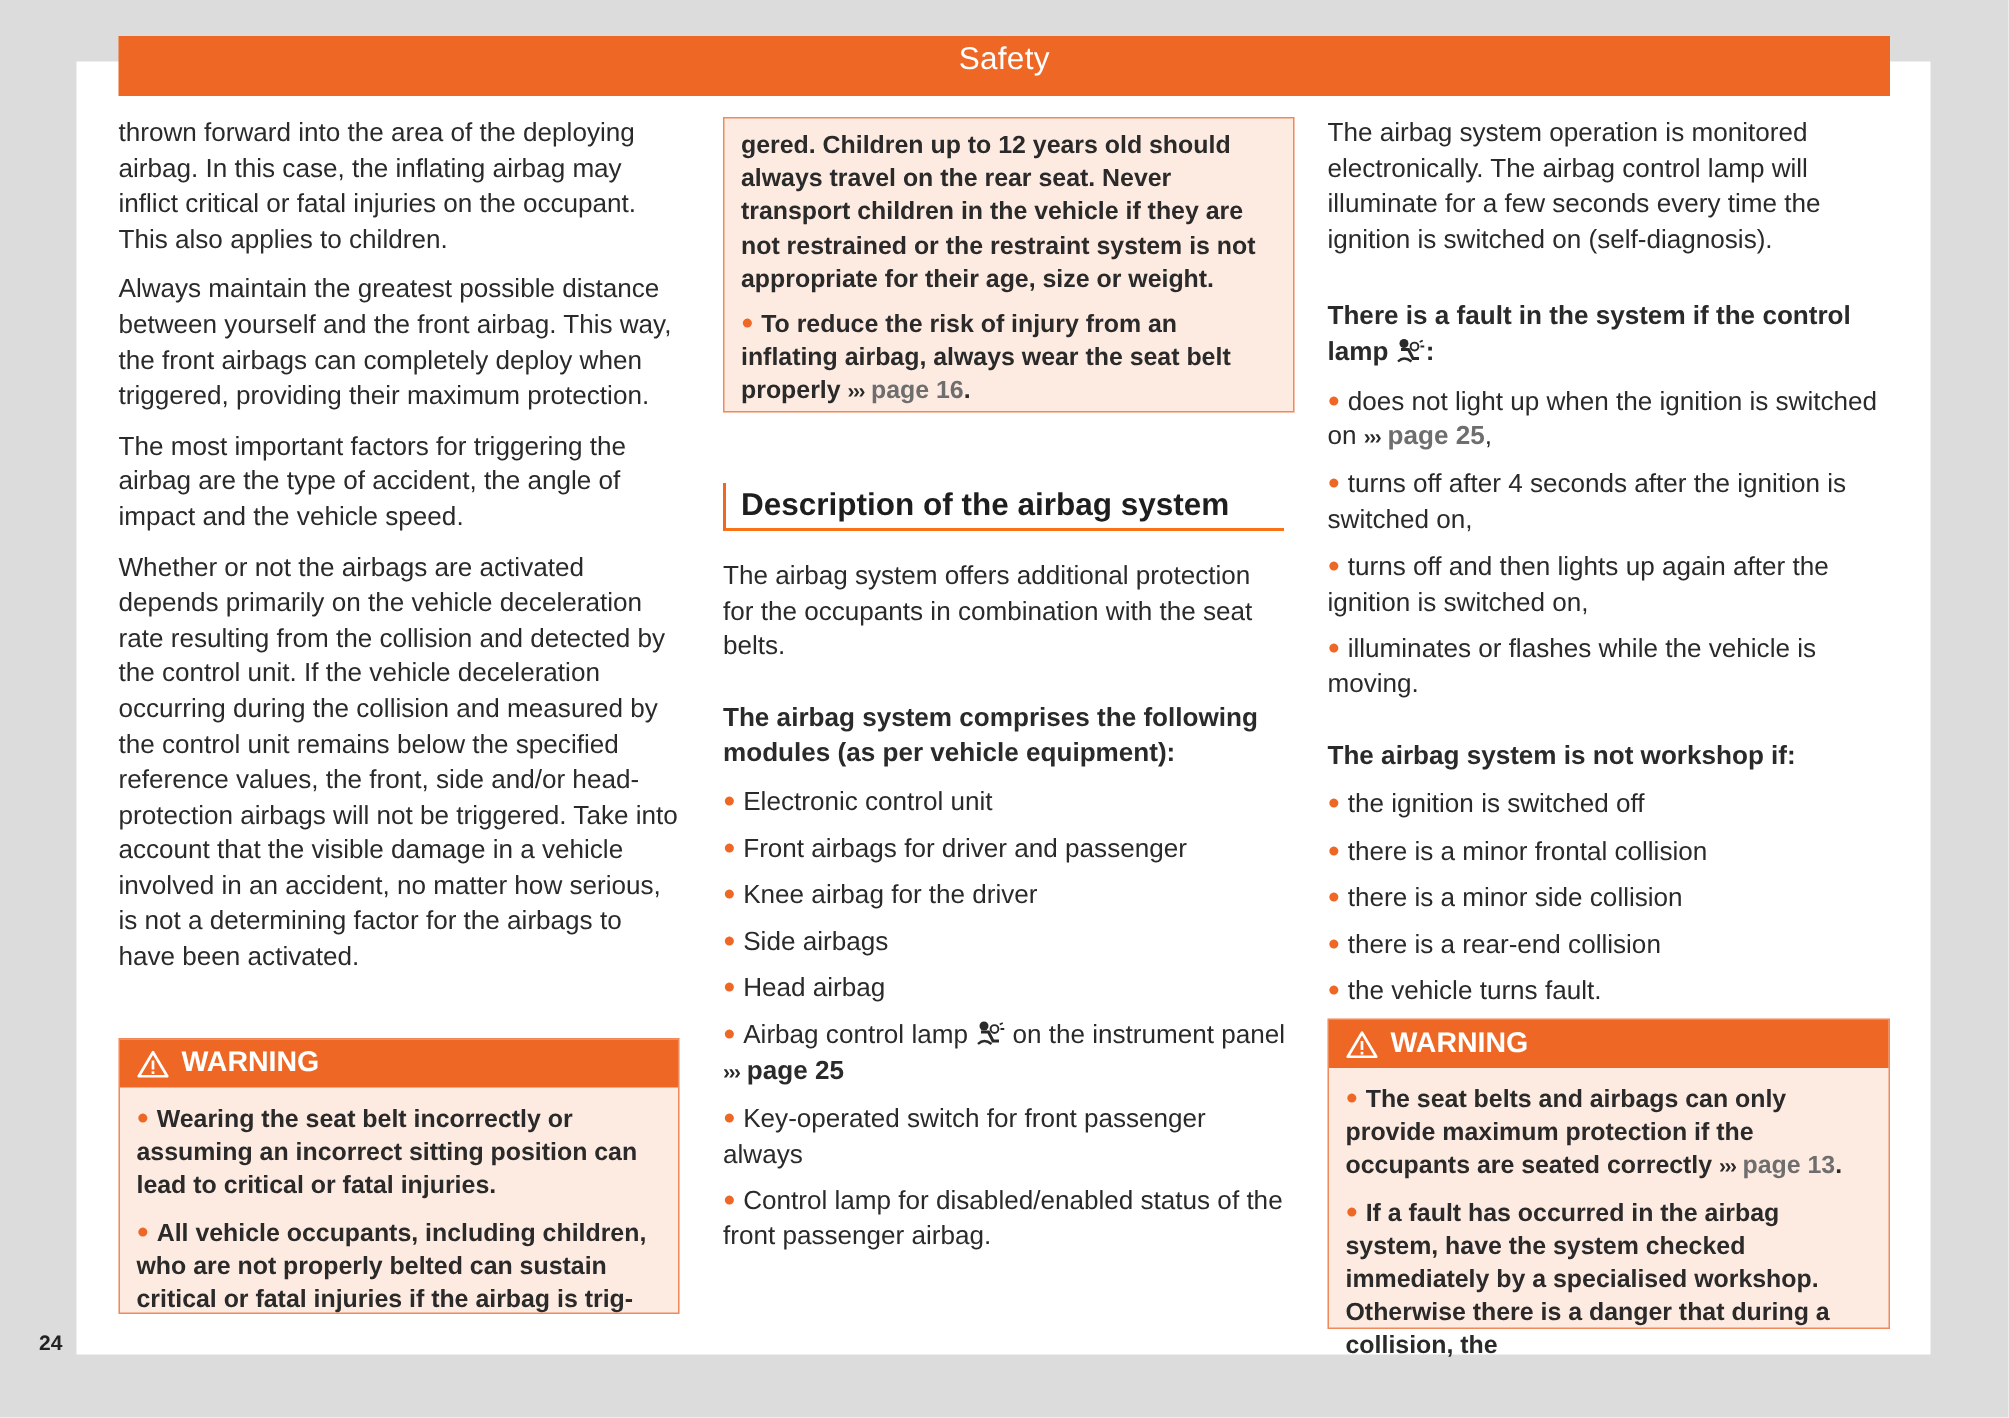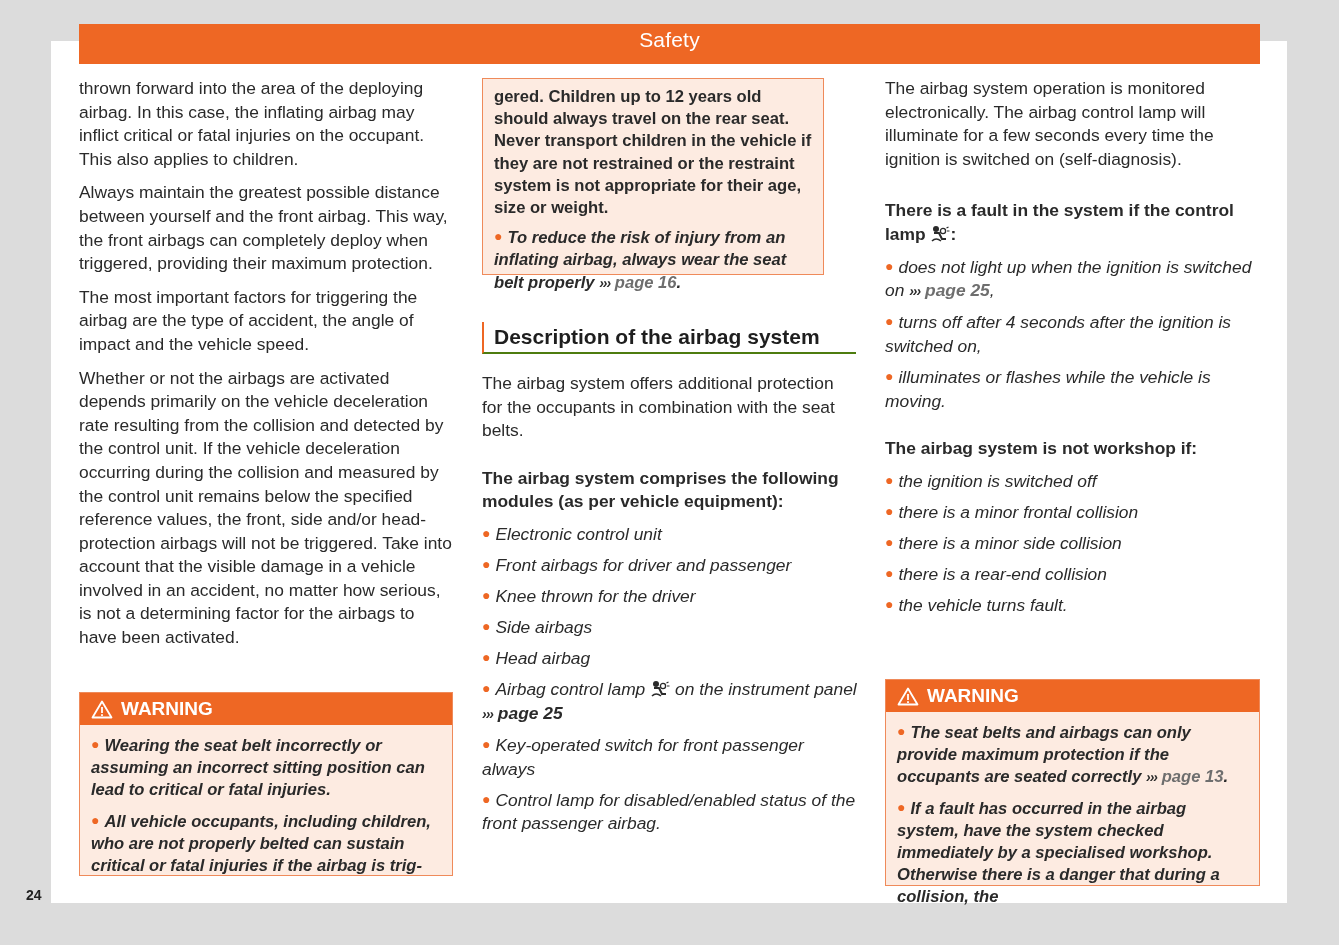--- a/index.html
+++ b/index.html
@@ -22,37 +22,37 @@
     position: absolute; left: 26px; top: 887px; font-size: 14px; font-weight: bold; color: #222;
   }
   .col { position: absolute; top: 77px; }
   .col1 { left: 79px; width: 376px; }
   .col2 { left: 482px; width: 376px; }
   .col3 { left: 885px; width: 376px; }
   p { margin: 0; font-size: 17.4px; line-height: 23.6px; }
   .para { margin-bottom: 10px; }
   .bold { font-weight: bold; }
   .bullet { color: #ee6724; font-size: 14px; vertical-align: 2px; margin-right: 5px; }
-  .li { font-size: 17.4px; line-height: 23.6px; margin-bottom: 6.5px; font-style: italic; }
+  .li { font-size: 17.4px; line-height: 23.6px; margin-bottom: 6.5px; }
   .link { color: #6e6e6e; font-weight: bold; }
   .arrows { font-weight: bold; color: #2a2a2a; font-size: 14px; letter-spacing: -1px; }
   .warn-box {
     position: absolute; border: 1.5px solid #ef8a5a; background: #fdebe1; box-sizing: border-box;
   }
   .warn-head {
     background: #ee6724; color: #fff; font-weight: bold; font-size: 19px; height: 32px; line-height: 32px;
     padding-left: 11px; display: flex; align-items: center;
   }
   .warn-head svg { margin-right: 8px; }
   .warn-body { padding: 8px 11px 0 11px; }
   .warn-body p, .warn-body .li { font-weight: bold; font-size: 16.6px; line-height: 22.2px; }
   .warn-body .li { margin-bottom: 7px; }
   .section-title {
     position: absolute; left: 482px; top: 322px; width: 374px; height: 32px;
-    border-left: 2px solid #ee6724; border-bottom: 2px solid #4d7c0f; box-sizing: border-box;
+    border-left: 2px solid #ee6724; border-bottom: 2px solid #f97316; box-sizing: border-box;
     padding-left: 10px; font-weight: bold; font-size: 21px; line-height: 30px; color: #1e1e1e;
   }
   .lamp-icon { display: inline-block; width: 20px; height: 18px; vertical-align: -3px; }
 </style>
 </head>
 <body>
 
 <div class="page"></div>
 <div class="header-bar">
   <span>Safety</span>
@@ -73,37 +73,37 @@
         <rect x="10.1" y="14.2" width="1.8" height="1.8" fill="#fff"></rect>
       </svg>
     <span>WARNING</span>
   </div>
   <div class="warn-body">
     <div class="li"><span class="bullet">●</span><span>Wearing the seat belt incorrectly or assuming an incorrect sitting position can lead to critical or fatal injuries.</span></div>
     <div class="li"><span class="bullet">●</span><span>All vehicle occupants, including children, who are not properly belted can sustain critical or fatal injuries if the airbag is trig-</span></div>
   </div>
 </div>
 
-<div class="warn-box" style="left:482px; top:78px; width:342px; height:197px;">
+<div class="warn-box" style="left:482px; top:78px; width:381px; height:197px;">
   <div class="warn-body" style="padding-top:7px;">
     <p style="margin-bottom:6px;">gered. Children up to 12 years old should always travel on the rear seat. Never transport children in the vehicle if they are not restrained or the restraint system is not appropriate for their age, size or weight.</p>
     <div class="li"><span class="bullet">●</span><span>To reduce the risk of injury from an inflating airbag, always wear the seat belt properly</span> <span class="arrows">›››</span> <span class="link">page 16</span><span>.</span></div>
   </div>
 </div>
 
 <div class="section-title">
   <span>Description of the airbag system</span>
 </div>
 
 <div class="col col2" style="top:372px;">
   <p class="para" style="margin-bottom:24px;">The airbag system offers additional protection for the occupants in combination with the seat belts.</p>
   <p class="bold" style="margin-bottom:8px;">The airbag system comprises the following modules (as per vehicle equipment):</p>
   <div class="li"><span class="bullet">●</span><span>Electronic control unit</span></div>
   <div class="li"><span class="bullet">●</span><span>Front airbags for driver and passenger</span></div>
-  <div class="li"><span class="bullet">●</span><span>Knee thrown for the driver</span></div>
+  <div class="li"><span class="bullet">●</span><span>Knee airbag for the driver</span></div>
   <div class="li"><span class="bullet">●</span><span>Side airbags</span></div>
   <div class="li"><span class="bullet">●</span><span>Head airbag</span></div>
   <div class="li"><span class="bullet">●</span><span>Airbag control lamp</span>
     <svg class="lamp-icon" viewBox="0 0 20 18">
         <circle cx="6" cy="4" r="3" fill="#2a2a2a"></circle>
         <path d="M4 8 L9 8 L12 14 L16 14" fill="none" stroke="#2a2a2a" stroke-width="2"></path>
         <path d="M2 16 Q6 12 11 16" fill="none" stroke="#2a2a2a" stroke-width="1.6"></path>
         <circle cx="13" cy="6" r="2.6" fill="none" stroke="#2a2a2a" stroke-width="1.3"></circle>
         <path d="M16.5 3 l2 -1 M17 6 l2.5 0" stroke="#2a2a2a" stroke-width="1.2"></path>
       </svg>
@@ -117,20 +117,21 @@
   <p class="bold" style="margin-bottom:8px;"><span>There is a fault in the system if the control lamp</span>
     <svg class="lamp-icon" viewBox="0 0 20 18">
         <circle cx="6" cy="4" r="3" fill="#2a2a2a"></circle>
         <path d="M4 8 L9 8 L12 14 L16 14" fill="none" stroke="#2a2a2a" stroke-width="2"></path>
         <path d="M2 16 Q6 12 11 16" fill="none" stroke="#2a2a2a" stroke-width="1.6"></path>
         <circle cx="13" cy="6" r="2.6" fill="none" stroke="#2a2a2a" stroke-width="1.3"></circle>
         <path d="M16.5 3 l2 -1 M17 6 l2.5 0" stroke="#2a2a2a" stroke-width="1.2"></path>
       </svg><span>:</span></p>
   <div class="li"><span class="bullet">●</span><span>does not light up when the ignition is switched on</span> <span class="arrows">›››</span> <span class="link">page 25</span><span>,</span></div>
   <div class="li"><span class="bullet">●</span><span>turns off after 4 seconds after the ignition is switched on,</span></div>
+  <div class="li"><span class="bullet">●</span><span>turns off and then lights up again after the ignition is switched on,</span></div>
   <div class="li" style="margin-bottom:24px;"><span class="bullet">●</span><span>illuminates or flashes while the vehicle is moving.</span></div>
   <p class="bold" style="margin-bottom:8px;">The airbag system is not workshop if:</p>
   <div class="li"><span class="bullet">●</span><span>the ignition is switched off</span></div>
   <div class="li"><span class="bullet">●</span><span>there is a minor frontal collision</span></div>
   <div class="li"><span class="bullet">●</span><span>there is a minor side collision</span></div>
   <div class="li"><span class="bullet">●</span><span>there is a rear-end collision</span></div>
   <div class="li"><span class="bullet">●</span><span>the vehicle turns fault.</span></div>
 </div>
 
 <div class="warn-box" style="left:885px; top:679px; width:375px; height:207px;">

